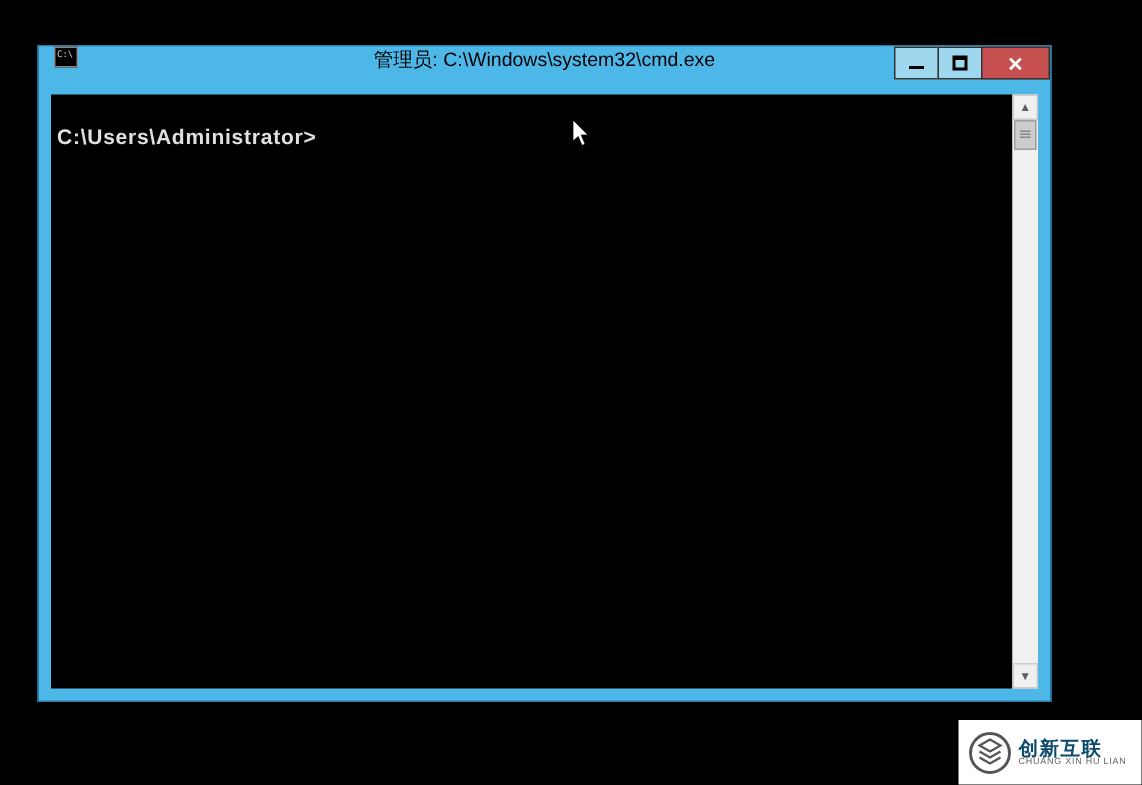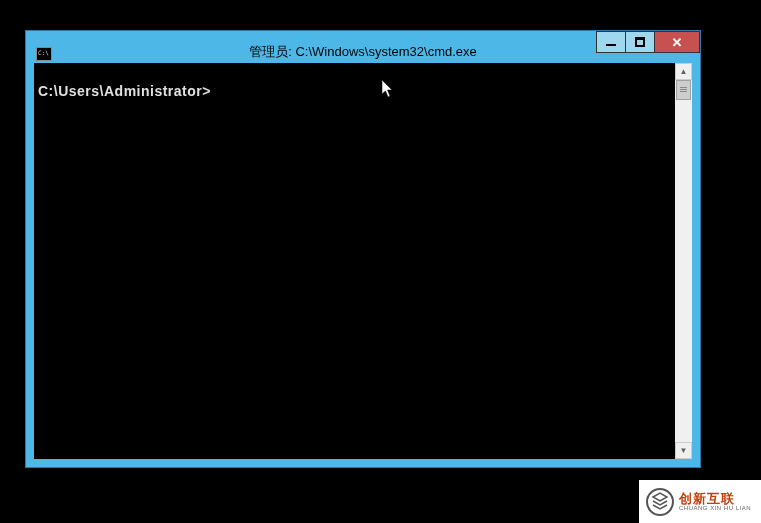--- a/index.html
+++ b/index.html
@@ -21,21 +21,21 @@
       top: 30px;
       width: 676px;
       height: 438px;
       background: #4db8e8;
       border: 1px solid #2a7ba5;
     }
     .titlebar {
       height: 30px;
       background: #4db8e8;
       display: flex;
-      align-items: flex-end;
+      align-items: flex-start;
       position: relative;
     }
     .app-icon {
       width: 16px;
       height: 14px;
       margin-left: 10px;
       background: #000;
       border: 1px solid #888;
       position: relative;
     }
@@ -187,21 +187,21 @@
       flex-shrink: 0;
     }
     .wm-text {
       display: flex;
       flex-direction: column;
       line-height: 1;
     }
     .wm-main {
       font-size: 13px;
       font-weight: bold;
-      color: #c2410c;
+      color: #0c4a6e;
       letter-spacing: 1px;
     }
     .wm-sub {
       font-size: 6px;
       color: #666;
       letter-spacing: 0.5px;
     }
   </style>
 </head>
 <body>

